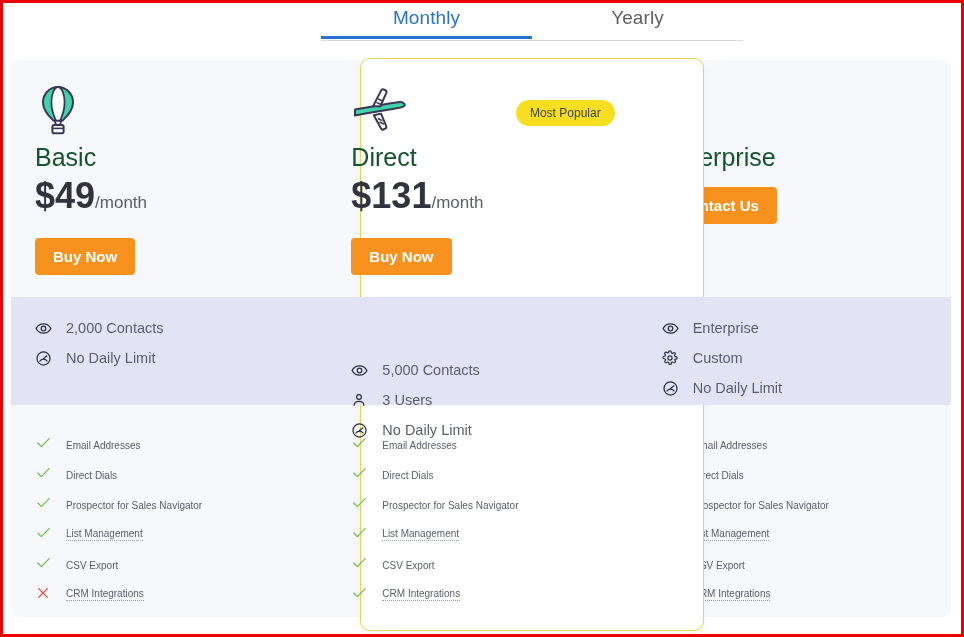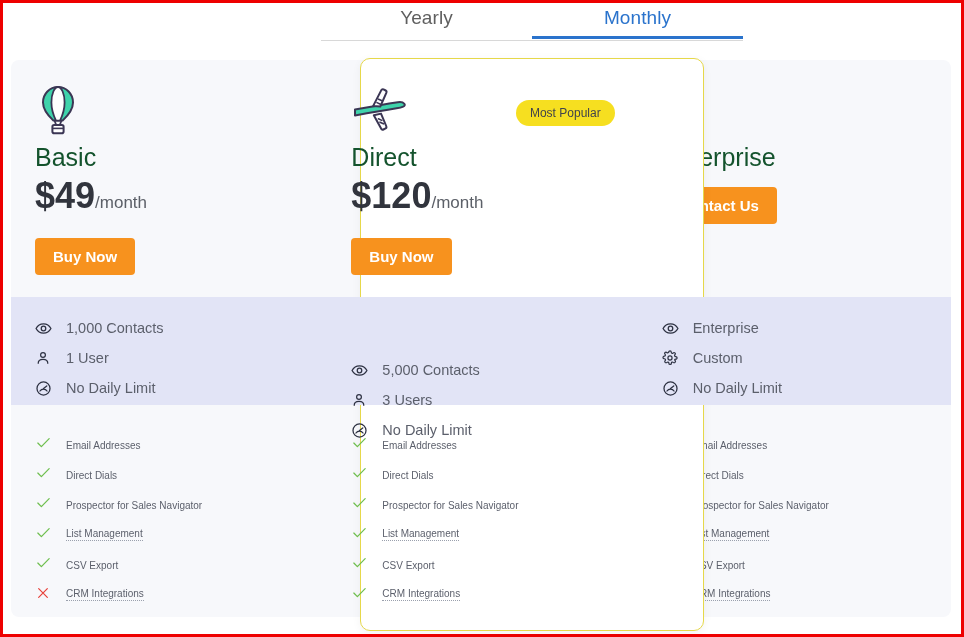--- a/index.html
+++ b/index.html
@@ -214,22 +214,22 @@
     padding-bottom: 1px;
     cursor: help;
   }
 </style>
 </head>
 <body>
 
 <div id="viewport">
 
   <div id="tab-bar">
+      <div class="tab active">Monthly</div>
       <div class="tab">Yearly</div>
-      <div class="tab active">Monthly</div>
     </div>
 
   <div id="pricing">
     <div id="featured-card"></div>
     <div class="col" id="col-0">
         <div class="plan-head"><div class="plan-icon"><svg width="46" height="52" viewBox="0 0 46 52" fill="none">
               <path d="M23 3c8.3 0 15 6.9 15 15.4 0 7.6-6.2 14.2-10.4 18.2h-9.2C14.2 32.6 8 26 8 18.4 8 9.9 14.7 3 23 3z" fill="#3fd3ab" stroke="#3b3654" stroke-width="2"></path>
               <path d="M23 3c3.6 0 6.6 6.9 6.6 15.4 0 7.6-2.7 14.2-4.6 18.2h-4C19.1 32.6 16.4 26 16.4 18.4 16.4 9.9 19.4 3 23 3z" fill="#ffffff" stroke="#3b3654" stroke-width="1.8"></path>
               <path d="M19.6 36.8l1.6 4.2M26.4 36.8l-1.6 4.2" stroke="#3b3654" stroke-width="1.8" stroke-linecap="round"></path>
               <rect x="17.4" y="41" width="11.2" height="8.2" rx="1.8" fill="#ffffff" stroke="#3b3654" stroke-width="2"></rect>
@@ -285,21 +285,21 @@
             <span class="feature-label hinted">CRM Integrations</span>
           </div>
         </div>
       </div>
     <div class="col" id="col-1" style="z-index: 3;">
         <div class="plan-head"><div class="plan-icon"><svg width="58" height="48" viewBox="0 0 58 48" fill="none">
               <path d="M4 25.4l13-2.2 7.6-1.3 13.6-2.3 8.6-1.4c2.8-.5 5.6.4 6.6 1.6.8 1 .3 2.2-1.2 2.8-1.6.7-4.1 1.3-6.6 1.7l-8.6 1.4-13.6 2.3-7.6 1.3L4 31.5z" fill="#3fd3ab" stroke="#3b3654" stroke-width="2" stroke-linejoin="round"></path>
               <path d="M22.2 21.9l8-15.5c.5-1 1.5-1.4 2.3-1l2.2 1.1c.8.4 1 1.4.6 2.4l-6 13.6z" fill="#ffffff" stroke="#3b3654" stroke-width="2" stroke-linejoin="round"></path>
               <path d="M22.8 31.3l7.3 13.2c.5 1 1.5 1.4 2.3 1l2.2-1.1c.8-.4 1-1.4.6-2.4l-5.2-12.4z" fill="#ffffff" stroke="#3b3654" stroke-width="2" stroke-linejoin="round"></path>
               <path d="M27.6 15.2l3.4 1.6M26 18.6l3.4 1.6M27.4 34.8l3.4 1.6M29 38.2l3.4 1.6" stroke="#3b3654" stroke-width="1.6" stroke-linecap="round"></path>
-            </svg></div><div class="badge">Most Popular</div><div class="plan-name">Direct</div><div class="plan-price"><span>$120</span><span class="plan-period">/month</span></div><button class="cta">Buy Now</button></div>
+            </svg></div><div class="badge">Most Popular</div><div class="plan-name">Direct</div><div class="plan-price"><span>$131</span><span class="plan-period">/month</span></div><button class="cta">Buy Now</button></div>
         <div class="features">
           <div class="feature-row">
             <span class="feature-mark" style="color: rgb(111, 191, 79);">
               <svg width="17" height="17" viewBox="0 0 24 24" fill="none" stroke="currentColor" stroke-width="1.8" stroke-linecap="round" stroke-linejoin="round">
                 <path d="M4 12.8l5 5L20 6.5"></path>
               </svg>
             </span>
             <span class="feature-label">Email Addresses</span>
           </div>
           <div class="feature-row">
@@ -406,98 +406,89 @@
       </div>
     <div id="stats-strip">
         <div class="stats-cell" id="stats-0">
           <div class="stat-row">
             <span class="stat-icon">
               <svg width="17" height="17" viewBox="0 0 24 24" fill="none" stroke="currentColor" stroke-width="1.8" stroke-linecap="round" stroke-linejoin="round">
                 <path d="M1.5 12S5 5.5 12 5.5 22.5 12 22.5 12 19 18.5 12 18.5 1.5 12 1.5 12z"></path>
                 <circle cx="12" cy="12" r="3.2"></circle>
               </svg>
             </span>
-            <span>1,000 Contacts</span>
+            <span>2,000 Contacts</span>
+          </div>
+          <div class="stat-row">
+            <span class="stat-icon">
+              <svg width="17" height="17" viewBox="0 0 24 24" fill="none" stroke="currentColor" stroke-width="1.8" stroke-linecap="round" stroke-linejoin="round">
+                <circle cx="12" cy="12" r="9.2"></circle>
+                <path d="M12 12l4.6-3.6"></path>
+                <path d="M7 15.5a6 6 0 0 1 10 0"></path>
+              </svg>
+            </span>
+            <span>No Daily Limit</span>
+          </div>
+        </div>
+        <div class="stats-cell" id="stats-1" style="z-index: 4; margin-top: 42px;">
+          <div class="stat-row">
+            <span class="stat-icon">
+              <svg width="17" height="17" viewBox="0 0 24 24" fill="none" stroke="currentColor" stroke-width="1.8" stroke-linecap="round" stroke-linejoin="round">
+                <path d="M1.5 12S5 5.5 12 5.5 22.5 12 22.5 12 19 18.5 12 18.5 1.5 12 1.5 12z"></path>
+                <circle cx="12" cy="12" r="3.2"></circle>
+              </svg>
+            </span>
+            <span>5,000 Contacts</span>
           </div>
           <div class="stat-row">
             <span class="stat-icon">
               <svg width="16" height="16" viewBox="0 0 24 24" fill="none" stroke="currentColor" stroke-width="1.8" stroke-linecap="round" stroke-linejoin="round">
                 <circle cx="12" cy="7.5" r="3.6"></circle>
                 <path d="M4.8 20c0-3.6 3.2-6 7.2-6s7.2 2.4 7.2 6"></path>
               </svg>
             </span>
-            <span>1 User</span>
+            <span>3 Users</span>
           </div>
           <div class="stat-row">
             <span class="stat-icon">
               <svg width="17" height="17" viewBox="0 0 24 24" fill="none" stroke="currentColor" stroke-width="1.8" stroke-linecap="round" stroke-linejoin="round">
                 <circle cx="12" cy="12" r="9.2"></circle>
                 <path d="M12 12l4.6-3.6"></path>
                 <path d="M7 15.5a6 6 0 0 1 10 0"></path>
               </svg>
             </span>
             <span>No Daily Limit</span>
           </div>
         </div>
-        <div class="stats-cell" id="stats-1" style="z-index: 4; margin-top: 42px;">
+        <div class="stats-cell" id="stats-2">
           <div class="stat-row">
             <span class="stat-icon">
               <svg width="17" height="17" viewBox="0 0 24 24" fill="none" stroke="currentColor" stroke-width="1.8" stroke-linecap="round" stroke-linejoin="round">
                 <path d="M1.5 12S5 5.5 12 5.5 22.5 12 22.5 12 19 18.5 12 18.5 1.5 12 1.5 12z"></path>
                 <circle cx="12" cy="12" r="3.2"></circle>
               </svg>
             </span>
-            <span>5,000 Contacts</span>
+            <span>Enterprise</span>
           </div>
           <div class="stat-row">
             <span class="stat-icon">
               <svg width="16" height="16" viewBox="0 0 24 24" fill="none" stroke="currentColor" stroke-width="1.8" stroke-linecap="round" stroke-linejoin="round">
-                <circle cx="12" cy="7.5" r="3.6"></circle>
-                <path d="M4.8 20c0-3.6 3.2-6 7.2-6s7.2 2.4 7.2 6"></path>
-              </svg>
-            </span>
-            <span>3 Users</span>
+                <circle cx="12" cy="12" r="3.1"></circle>
+                <path d="M19.2 14a1.6 1.6 0 0 0 .32 1.76l.06.06a1.9 1.9 0 1 1-2.7 2.7l-.05-.06a1.6 1.6 0 0 0-1.77-.32 1.6 1.6 0 0 0-.96 1.46v.17a1.9 1.9 0 1 1-3.8 0v-.09a1.6 1.6 0 0 0-1.05-1.46 1.6 1.6 0 0 0-1.76.32l-.06.06a1.9 1.9 0 1 1-2.7-2.7l.06-.06a1.6 1.6 0 0 0 .32-1.76 1.6 1.6 0 0 0-1.46-.96H3.4a1.9 1.9 0 0 1 0-3.8h.09a1.6 1.6 0 0 0 1.46-1.05 1.6 1.6 0 0 0-.32-1.76l-.06-.06a1.9 1.9 0 1 1 2.7-2.7l.06.06a1.6 1.6 0 0 0 1.76.32h.08A1.6 1.6 0 0 0 10.13 3.4v-.17a1.9 1.9 0 1 1 3.8 0v.09a1.6 1.6 0 0 0 .96 1.46 1.6 1.6 0 0 0 1.77-.32l.05-.06a1.9 1.9 0 1 1 2.7 2.7l-.06.06a1.6 1.6 0 0 0-.32 1.76v.08a1.6 1.6 0 0 0 1.46.97h.17a1.9 1.9 0 1 1 0 3.8h-.09a1.6 1.6 0 0 0-1.46.96z"></path>
+              </svg>
+            </span>
+            <span>Custom</span>
           </div>
           <div class="stat-row">
             <span class="stat-icon">
               <svg width="17" height="17" viewBox="0 0 24 24" fill="none" stroke="currentColor" stroke-width="1.8" stroke-linecap="round" stroke-linejoin="round">
                 <circle cx="12" cy="12" r="9.2"></circle>
                 <path d="M12 12l4.6-3.6"></path>
                 <path d="M7 15.5a6 6 0 0 1 10 0"></path>
               </svg>
             </span>
             <span>No Daily Limit</span>
           </div>
         </div>
-        <div class="stats-cell" id="stats-2">
-          <div class="stat-row">
-            <span class="stat-icon">
-              <svg width="17" height="17" viewBox="0 0 24 24" fill="none" stroke="currentColor" stroke-width="1.8" stroke-linecap="round" stroke-linejoin="round">
-                <path d="M1.5 12S5 5.5 12 5.5 22.5 12 22.5 12 19 18.5 12 18.5 1.5 12 1.5 12z"></path>
-                <circle cx="12" cy="12" r="3.2"></circle>
-              </svg>
-            </span>
-            <span>Enterprise</span>
-          </div>
-          <div class="stat-row">
-            <span class="stat-icon">
-              <svg width="16" height="16" viewBox="0 0 24 24" fill="none" stroke="currentColor" stroke-width="1.8" stroke-linecap="round" stroke-linejoin="round">
-                <circle cx="12" cy="12" r="3.1"></circle>
-                <path d="M19.2 14a1.6 1.6 0 0 0 .32 1.76l.06.06a1.9 1.9 0 1 1-2.7 2.7l-.05-.06a1.6 1.6 0 0 0-1.77-.32 1.6 1.6 0 0 0-.96 1.46v.17a1.9 1.9 0 1 1-3.8 0v-.09a1.6 1.6 0 0 0-1.05-1.46 1.6 1.6 0 0 0-1.76.32l-.06.06a1.9 1.9 0 1 1-2.7-2.7l.06-.06a1.6 1.6 0 0 0 .32-1.76 1.6 1.6 0 0 0-1.46-.96H3.4a1.9 1.9 0 0 1 0-3.8h.09a1.6 1.6 0 0 0 1.46-1.05 1.6 1.6 0 0 0-.32-1.76l-.06-.06a1.9 1.9 0 1 1 2.7-2.7l.06.06a1.6 1.6 0 0 0 1.76.32h.08A1.6 1.6 0 0 0 10.13 3.4v-.17a1.9 1.9 0 1 1 3.8 0v.09a1.6 1.6 0 0 0 .96 1.46 1.6 1.6 0 0 0 1.77-.32l.05-.06a1.9 1.9 0 1 1 2.7 2.7l-.06.06a1.6 1.6 0 0 0-.32 1.76v.08a1.6 1.6 0 0 0 1.46.97h.17a1.9 1.9 0 1 1 0 3.8h-.09a1.6 1.6 0 0 0-1.46.96z"></path>
-              </svg>
-            </span>
-            <span>Custom</span>
-          </div>
-          <div class="stat-row">
-            <span class="stat-icon">
-              <svg width="17" height="17" viewBox="0 0 24 24" fill="none" stroke="currentColor" stroke-width="1.8" stroke-linecap="round" stroke-linejoin="round">
-                <circle cx="12" cy="12" r="9.2"></circle>
-                <path d="M12 12l4.6-3.6"></path>
-                <path d="M7 15.5a6 6 0 0 1 10 0"></path>
-              </svg>
-            </span>
-            <span>No Daily Limit</span>
-          </div>
-        </div>
       </div>
   </div>
 
 </div>
 
 </body></html>

